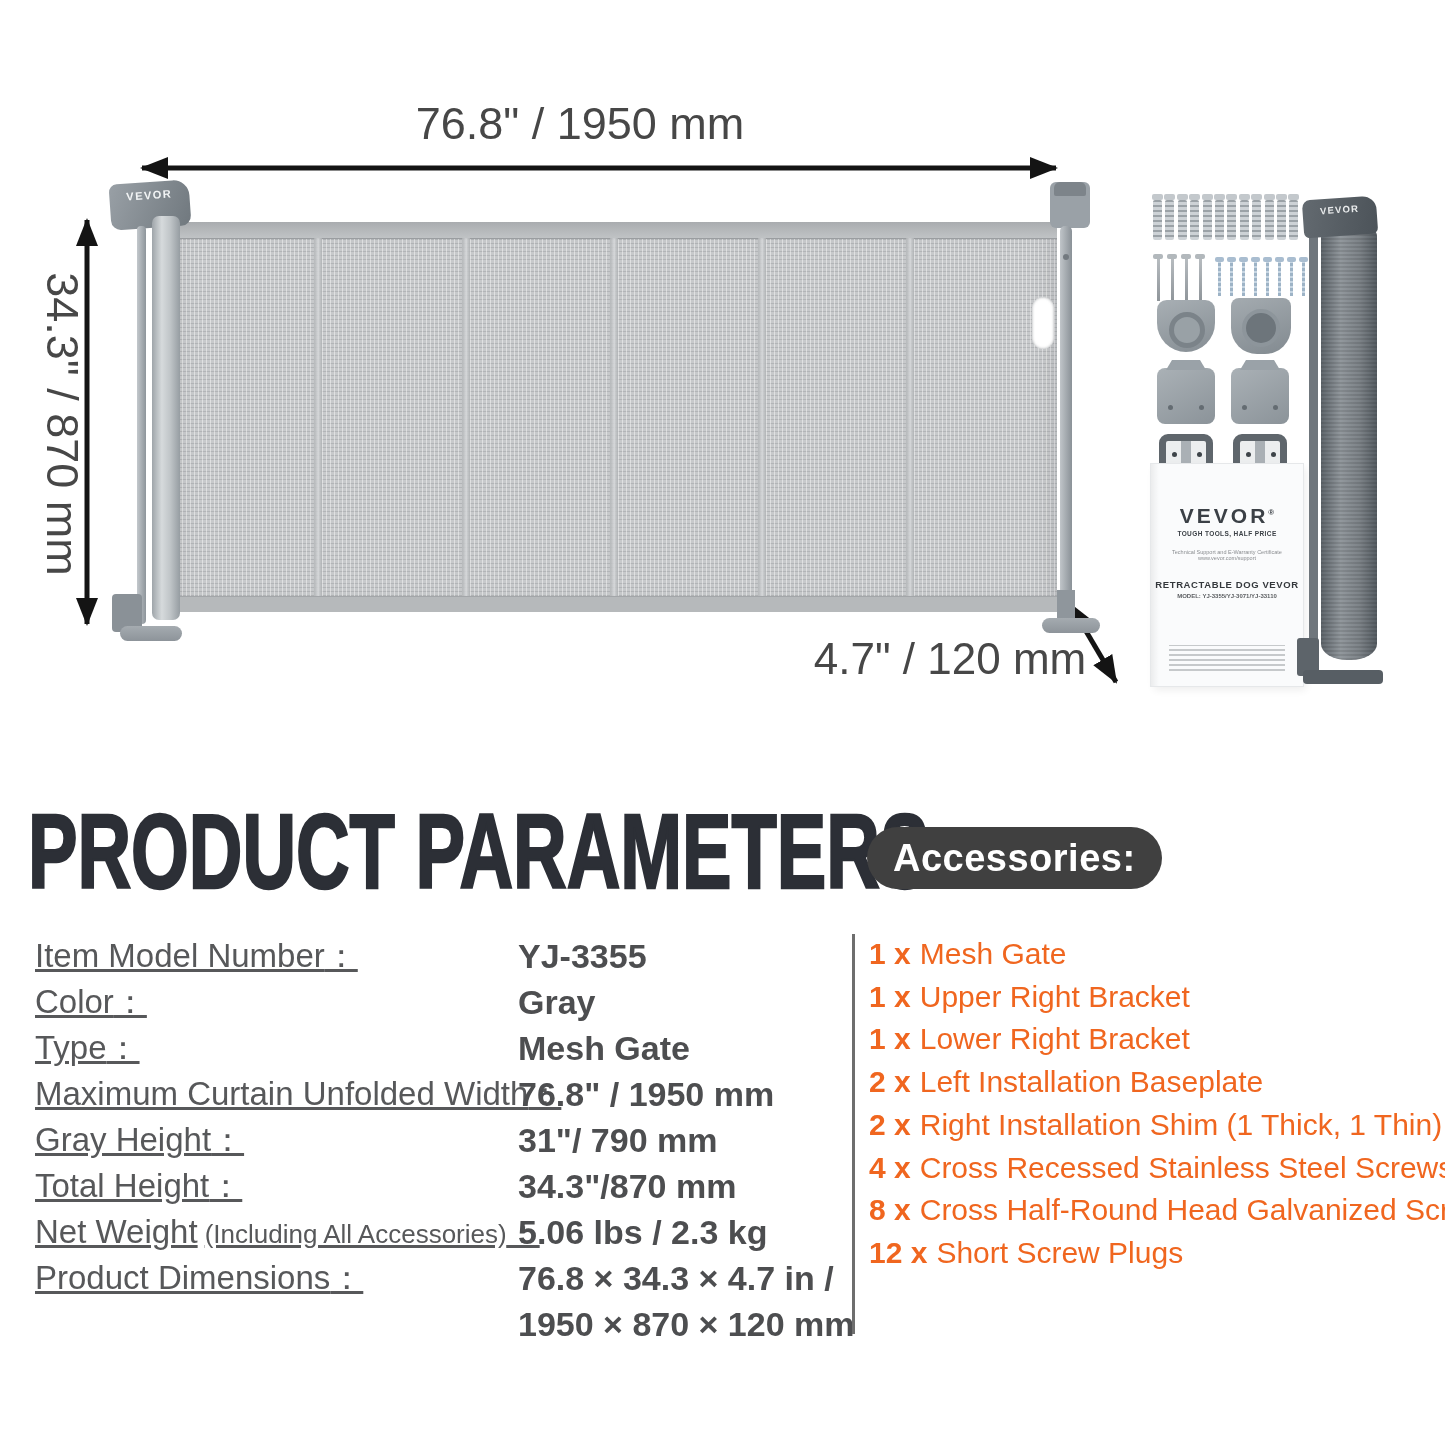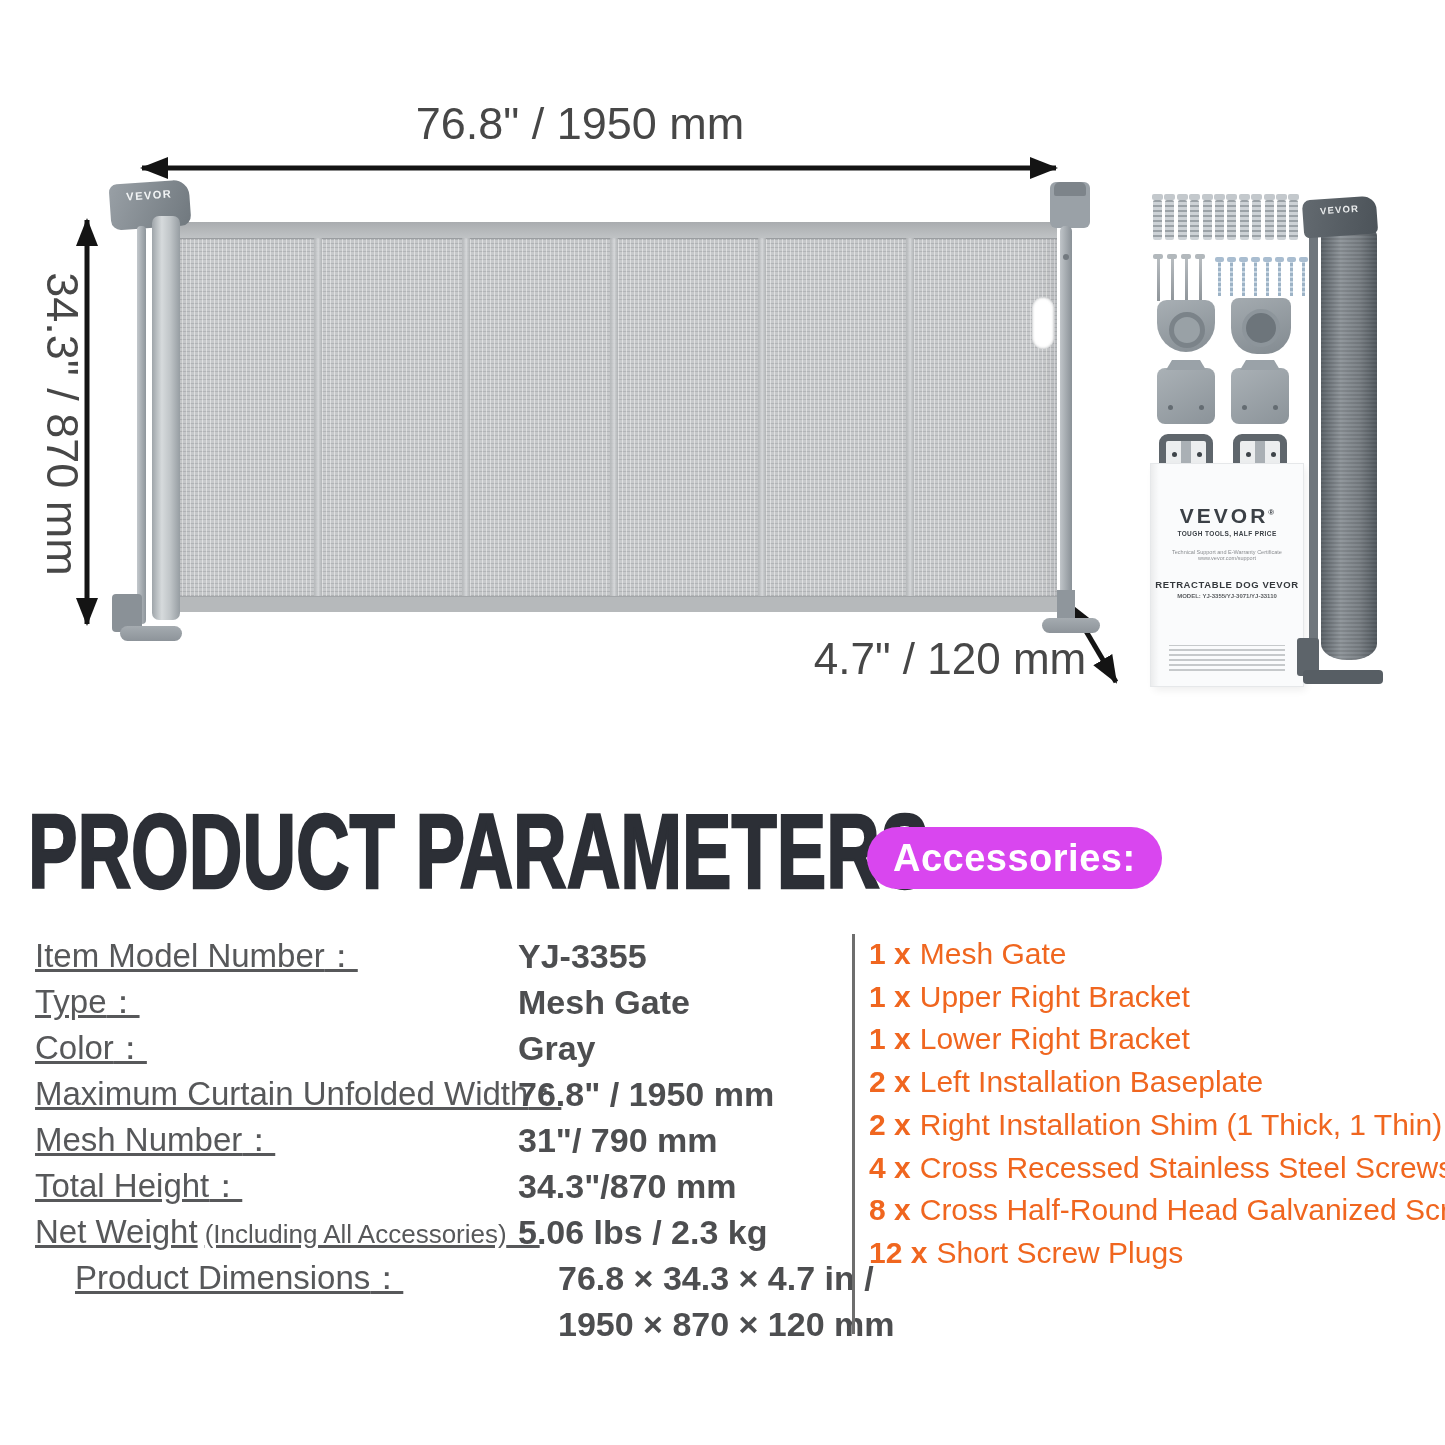--- a/index.html
+++ b/index.html
@@ -116,31 +116,31 @@
         background-blend-mode:multiply,normal;}
   .roll-foot{position:absolute;left:0;top:440px;width:22px;height:38px;background:#5d646a;border-radius:3px;}
   .roll-base{position:absolute;left:6px;top:472px;width:80px;height:14px;background:#575e64;border-radius:4px;}
 
   
   .ph{position:absolute;left:28px;top:796px;margin:0;font-size:106px;line-height:1.05;font-weight:700;
       color:#2c2f36;letter-spacing:0;white-space:nowrap;transform:scaleX(.70);transform-origin:left top;
       -webkit-text-stroke:2.5px #2c2f36;}
   .params{position:absolute;left:35px;top:933px;width:900px;}
   .prow{position:relative;height:46px;font-size:33px;color:#57585a;}
-  .prow.tall{height:94px;margin-left:40px;}
+  .prow.tall{height:94px;}
   .plabel{white-space:nowrap;line-height:46px;text-decoration:underline;}
   .psmall{font-size:26px;margin-left:7px;}
   .psmall:empty{display:none;margin:0;}
   .pvalue{position:absolute;left:483px;top:0;white-space:nowrap;line-height:46px;
       font-size:34px;font-weight:700;color:#4d4e50;}
   .pv2{top:46px;}
 
   
   .abadge{position:absolute;left:867px;top:827px;height:62px;line-height:62px;padding:0 26px;border-radius:34px;
-      background:#d946ef;color:#fff;font-size:38px;font-weight:700;letter-spacing:.5px;}
+      background:#404040;color:#fff;font-size:38px;font-weight:700;letter-spacing:.5px;}
   .adivider{position:absolute;left:852px;top:934px;width:3px;height:400px;background:#6e6e6e;}
   .alist{position:absolute;left:869px;top:933px;width:576px;}
   .aitem{line-height:42.7px;font-size:30px;color:#F0661F;white-space:nowrap;}
   .aitem b{font-weight:700;margin-right:9px;}
 </style>
 </head>
 <body>
 
 <div class="canvas">
 
@@ -243,33 +243,33 @@
   </div>
 
   <h1 class="ph">PRODUCT PARAMETERS</h1>
 
   <div class="params">
     <div class="prow">
       <span class="plabel"><span>Item Model Number</span><span>：</span></span>
       <span class="pvalue">YJ-3355</span>
     </div>
     <div class="prow">
+      <span class="plabel"><span>Color</span><span>：</span></span>
+      <span class="pvalue">Gray</span>
+    </div>
+    <div class="prow">
       <span class="plabel"><span>Type</span><span>：</span></span>
       <span class="pvalue">Mesh Gate</span>
     </div>
     <div class="prow">
-      <span class="plabel"><span>Color</span><span>：</span></span>
-      <span class="pvalue">Gray</span>
-    </div>
-    <div class="prow">
       <span class="plabel"><span>Maximum Curtain Unfolded Width</span><span>：</span></span>
       <span class="pvalue">76.8" / 1950 mm</span>
     </div>
     <div class="prow">
-      <span class="plabel"><span>Mesh Number</span><span>：</span></span>
+      <span class="plabel"><span>Gray Height</span><span>：</span></span>
       <span class="pvalue">31"/ 790 mm</span>
     </div>
     <div class="prow">
       <span class="plabel"><span>Total Height</span><span>：</span></span>
       <span class="pvalue">34.3"/870 mm</span>
     </div>
     <div class="prow">
       <span class="plabel"><span>Net Weight</span><span class="psmall">(Including All Accessories)</span><span>：</span></span>
       <span class="pvalue">5.06 lbs / 2.3 kg</span>
     </div>

